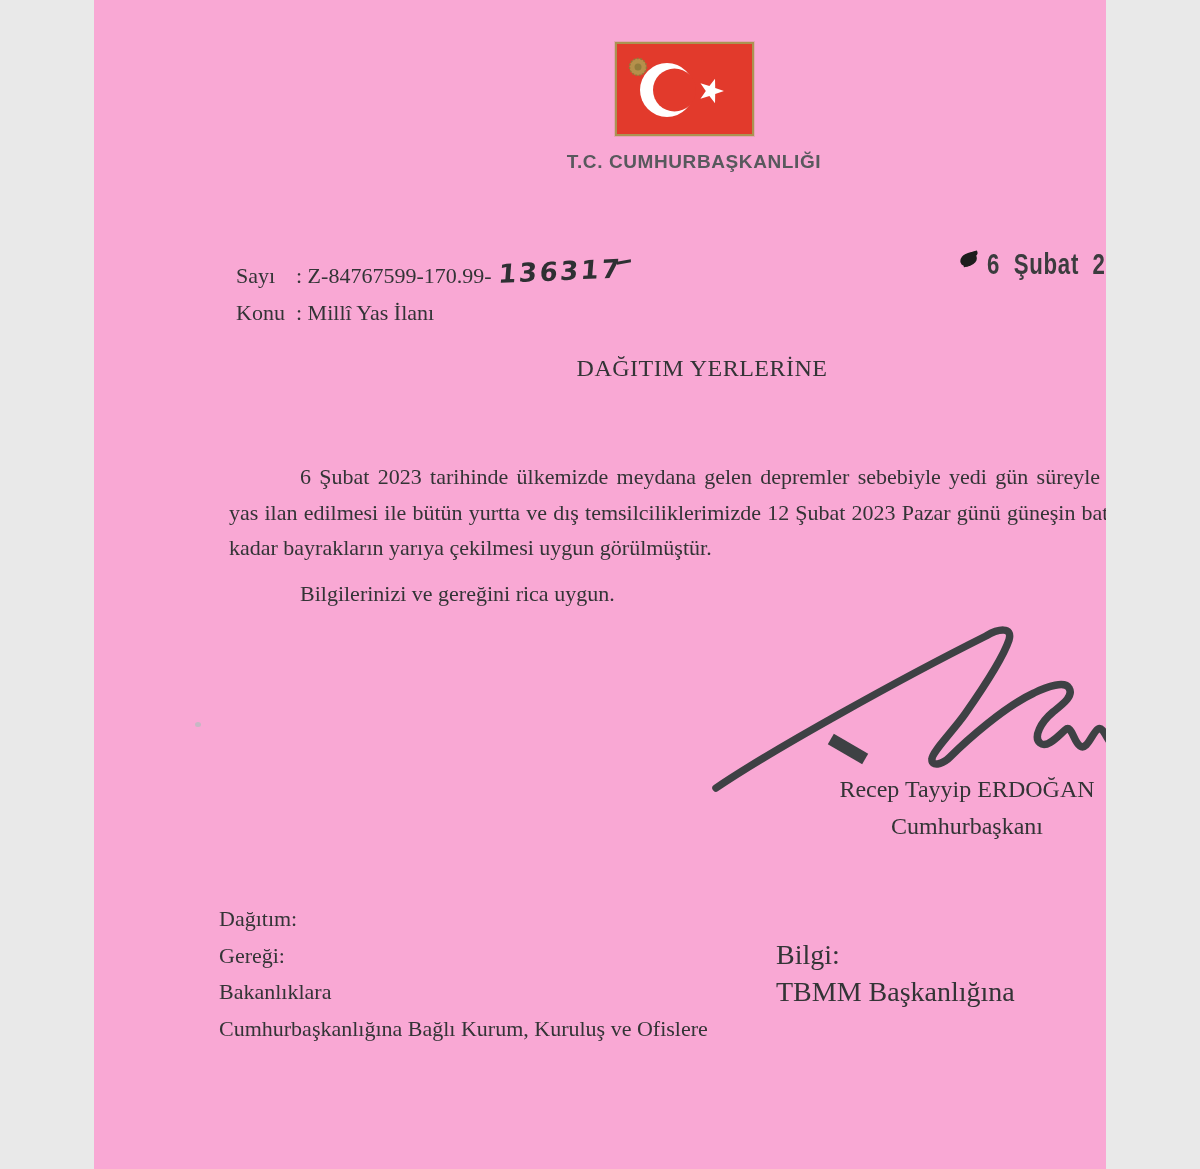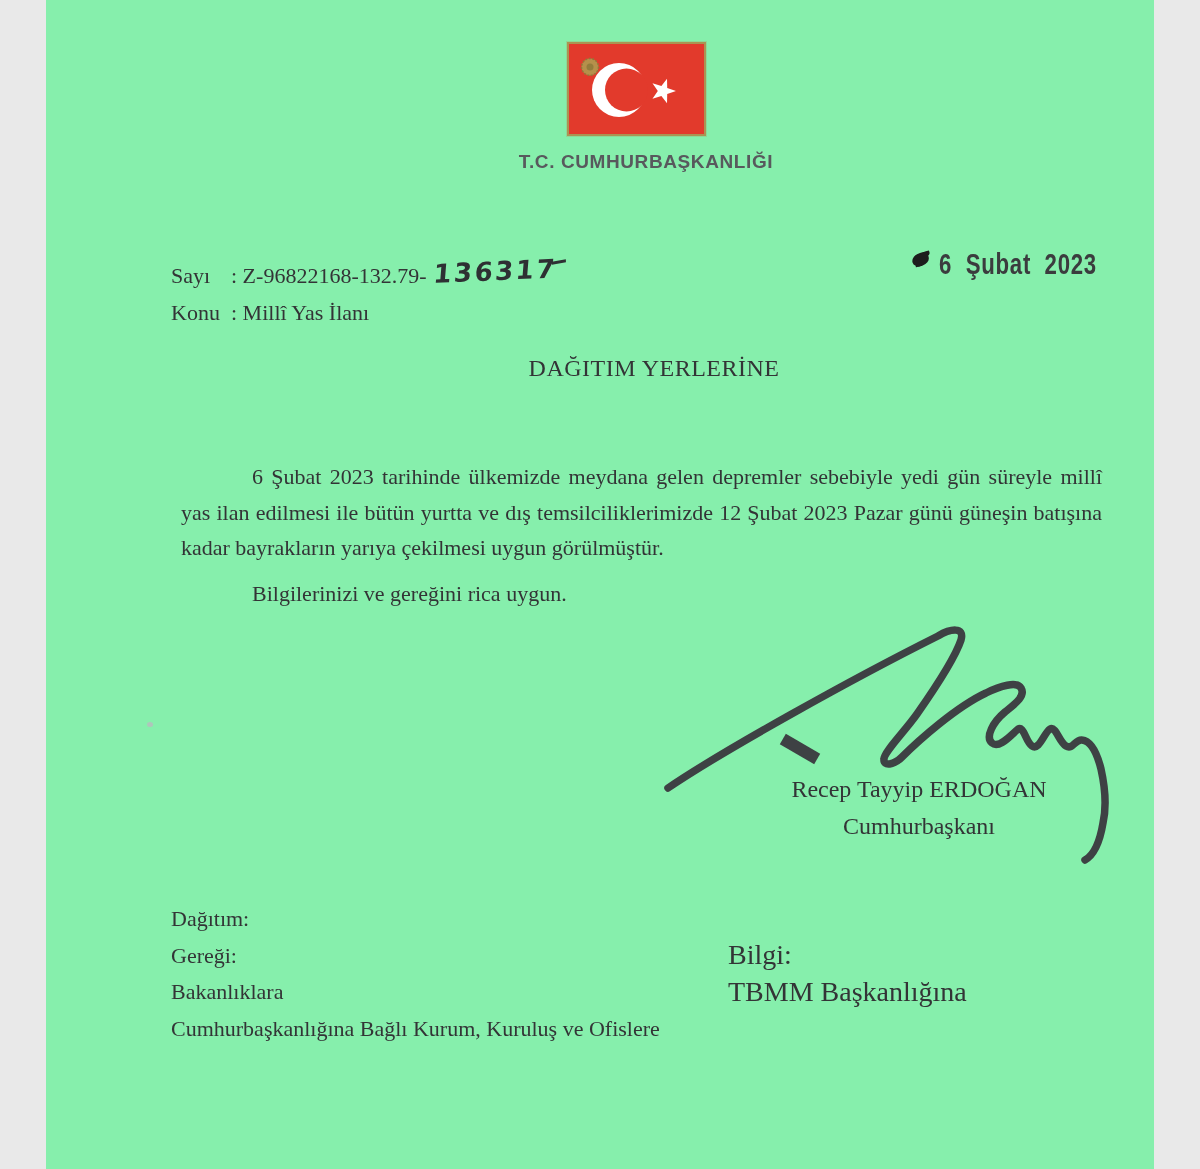--- a/index.html
+++ b/index.html
@@ -9,24 +9,24 @@
     --emblem-gold:#b2984e;
     --header-gray:#58595d;
     --ink:#333436;
     --stamp-ink:#3b3c3e;
     --pen-ink:#2e3033;
   }
   *{margin:0;padding:0;box-sizing:border-box;}
   html,body{background:#e9e9e9;}
   .page{
     position:relative;
-    width:1108px;
+    width:1012px;
     height:1169px;
     margin:0 auto;
-    background:#86efac;
+    background:#f9a8d4;
     font-family:"Liberation Serif", serif;
     color:var(--ink);
     overflow:hidden;
     padding-left:16px;
   }
   
   .flag{
     position:absolute; left:521px; top:42px;
     width:139px; height:94px;
     border:2px solid var(--flag-border);
@@ -40,21 +40,21 @@
     font-family:"Liberation Sans", sans-serif;
     font-size:19px; font-weight:600; letter-spacing:.6px;
     color:var(--header-gray);
   }
   
   .ref-block{
     position:absolute; left:125px; top:256px;
     font-size:22px; line-height:37px; color:var(--ink);
   }
   .ref-row{white-space:nowrap;}
-  .ref-label{display:inline-block; width:60px;}
+  .ref-label{display:inline-block; width:60px;margin-left:17px;}
   .handwritten{
     display:inline-block;
     font-family:"DejaVu Sans", sans-serif;
     font-weight:700; font-size:26px; letter-spacing:2.5px;
     color:var(--pen-ink);
     transform:rotate(-2.5deg) skewX(-7deg);
     transform-origin:left bottom;
     margin-left:5px;
     border-bottom:0;
   }
@@ -132,21 +132,21 @@
       <polygon fill="#ffffff" transform="translate(94,47) rotate(18)" points="0,-13 3.06,-4.21 12.36,-4.02 4.94,1.61 7.64,10.52 0,5.2 -7.64,10.52 -4.94,1.61 -12.36,-4.02 -3.06,-4.21"></polygon>
       <circle cx="21" cy="23" r="8.5" fill="#b2984e" stroke="#8f7a3a" stroke-width="1.5" stroke-dasharray="2 1.5" opacity="0.92"></circle>
       <circle cx="21" cy="23" r="3.5" fill="#937c3c"></circle>
     </svg>
   </div>
 
   <div class="org-name">T.C. CUMHURBAŞKANLIĞI</div>
 
   <div class="ref-block">
     <div class="ref-row">
-      <span class="ref-label">Sayı</span><span>: Z-96822168-132.79-</span><span class="handwritten">136317</span>
+      <span class="ref-label">Sayı</span><span>: Z-84767599-170.99-</span><span class="handwritten">136317</span>
     </div>
     <div class="ref-row">
       <span class="ref-label">Konu</span><span>: Millî Yas İlanı</span>
     </div>
   </div>
 
   <div class="date-stamp">
     <span class="ink-blot"></span>
     <span class="stamp-text">6 Şubat 2023</span>
   </div>

